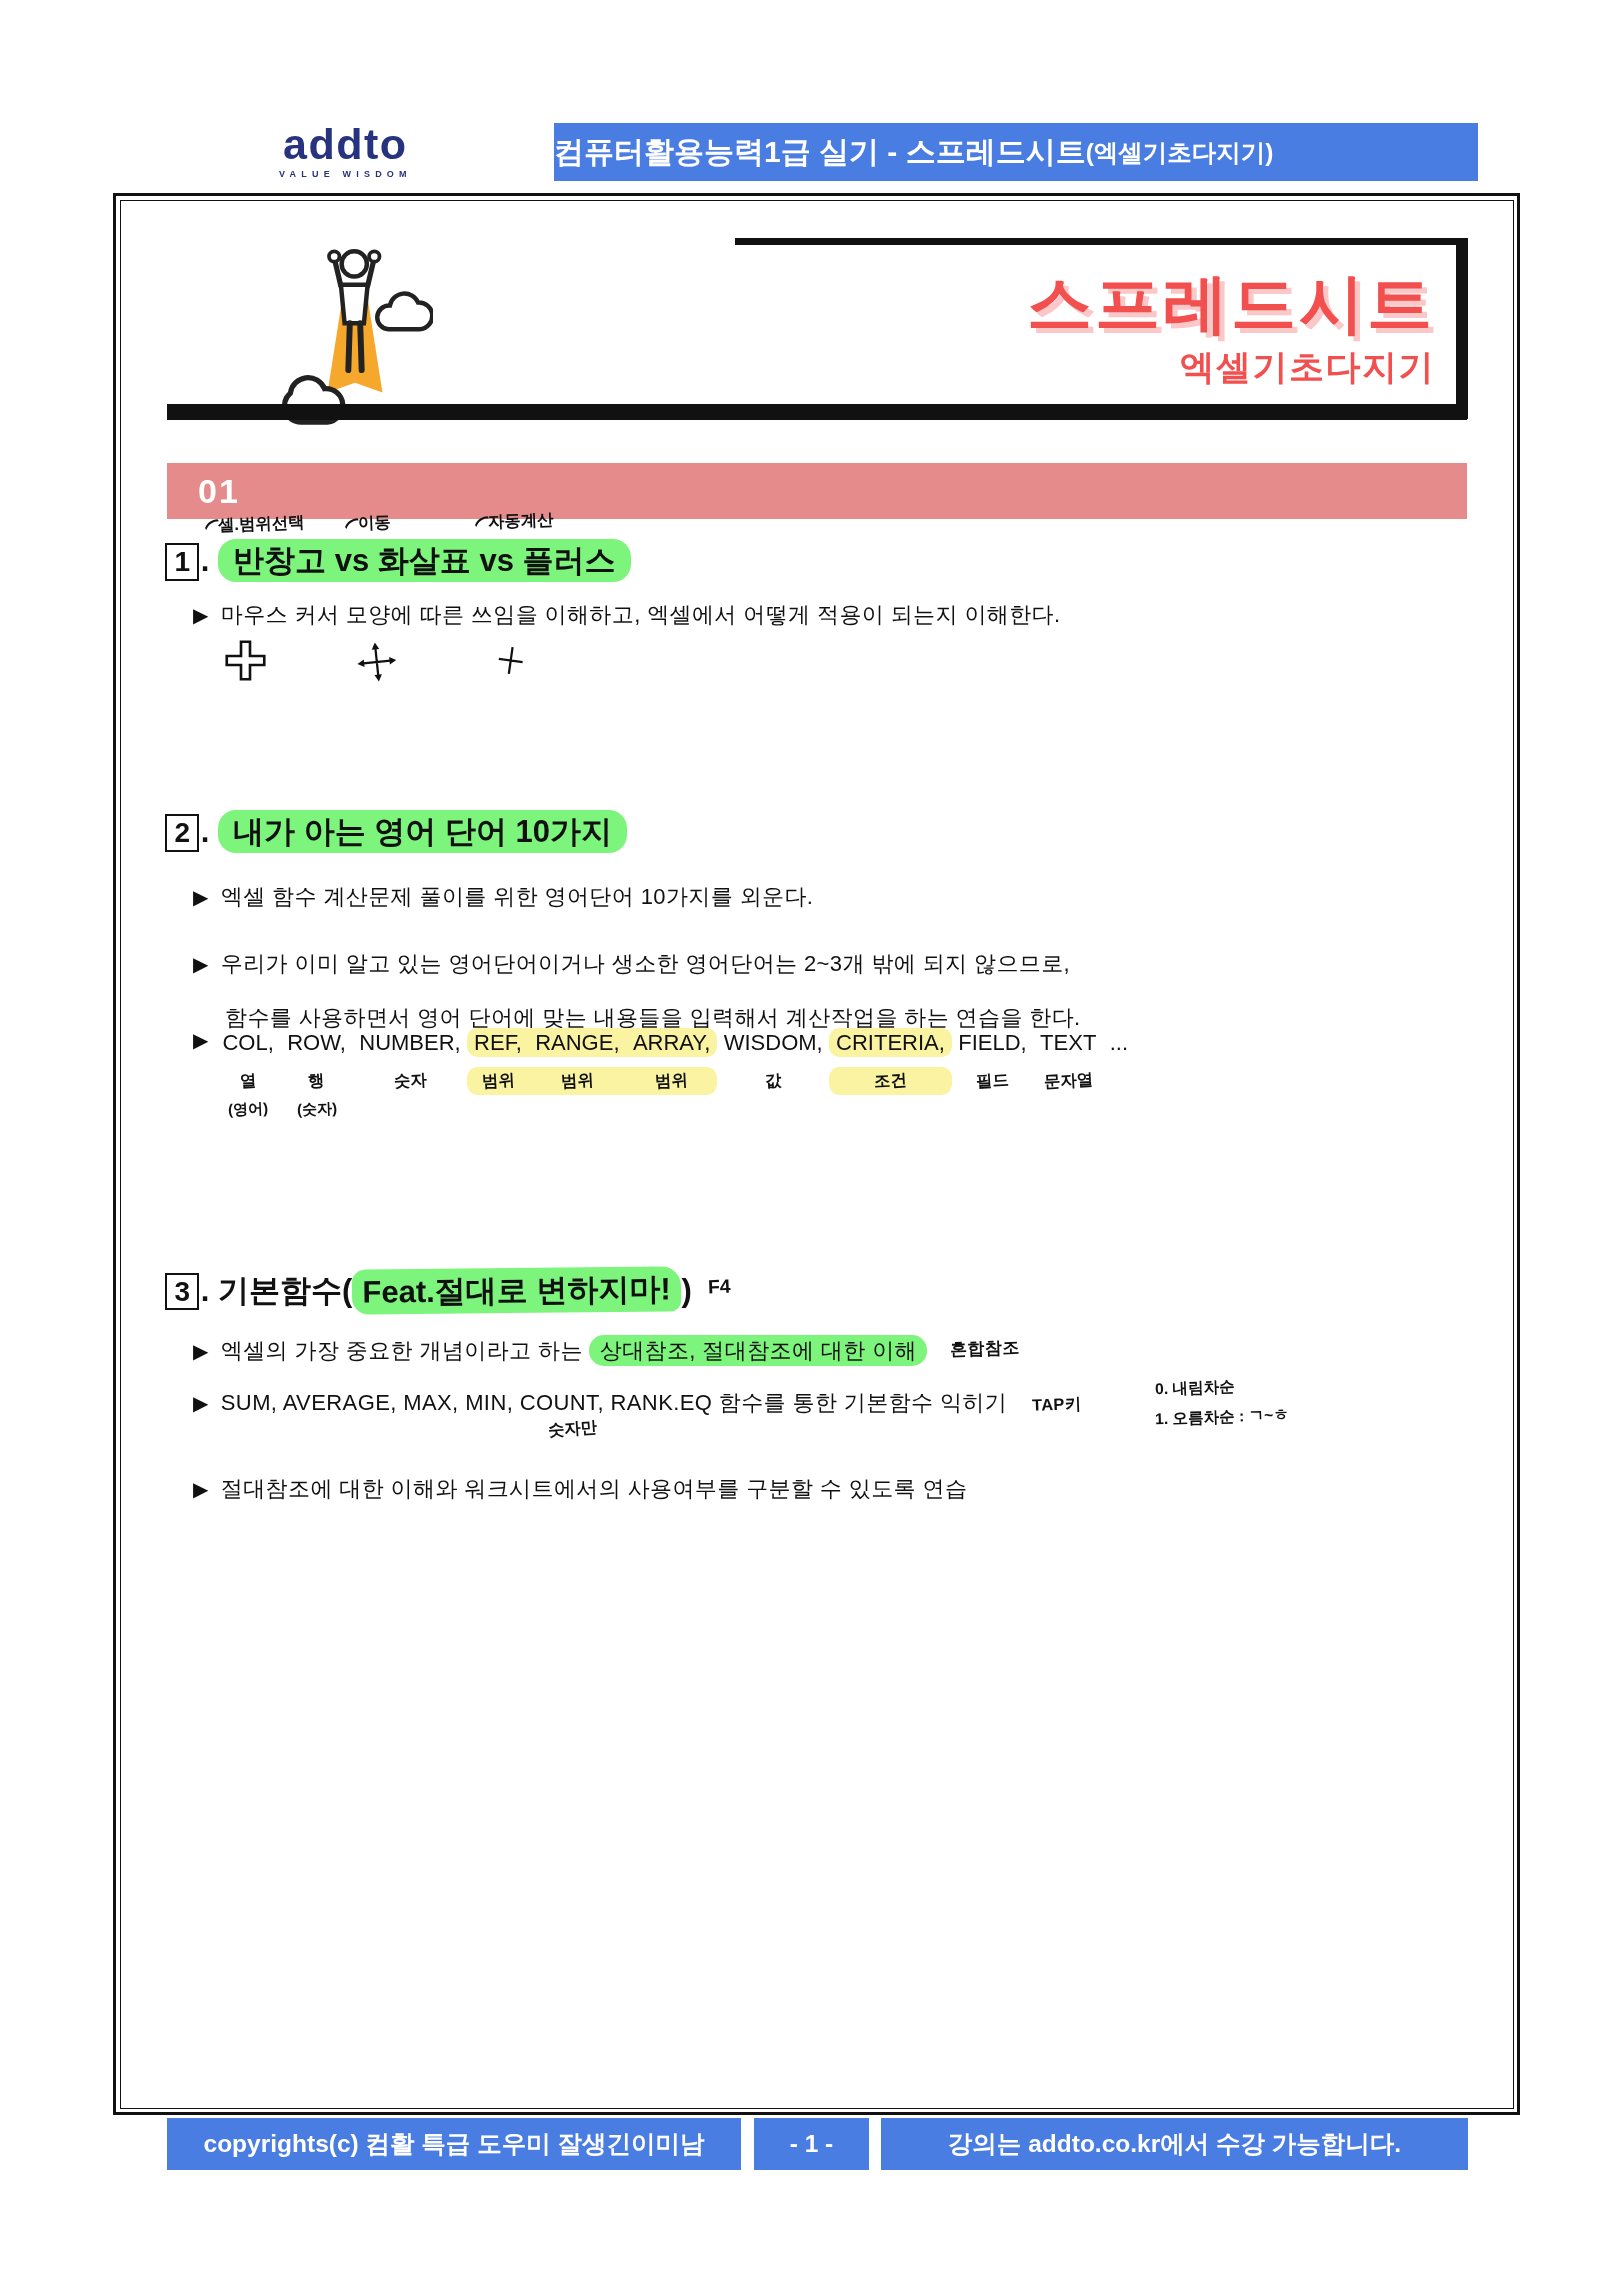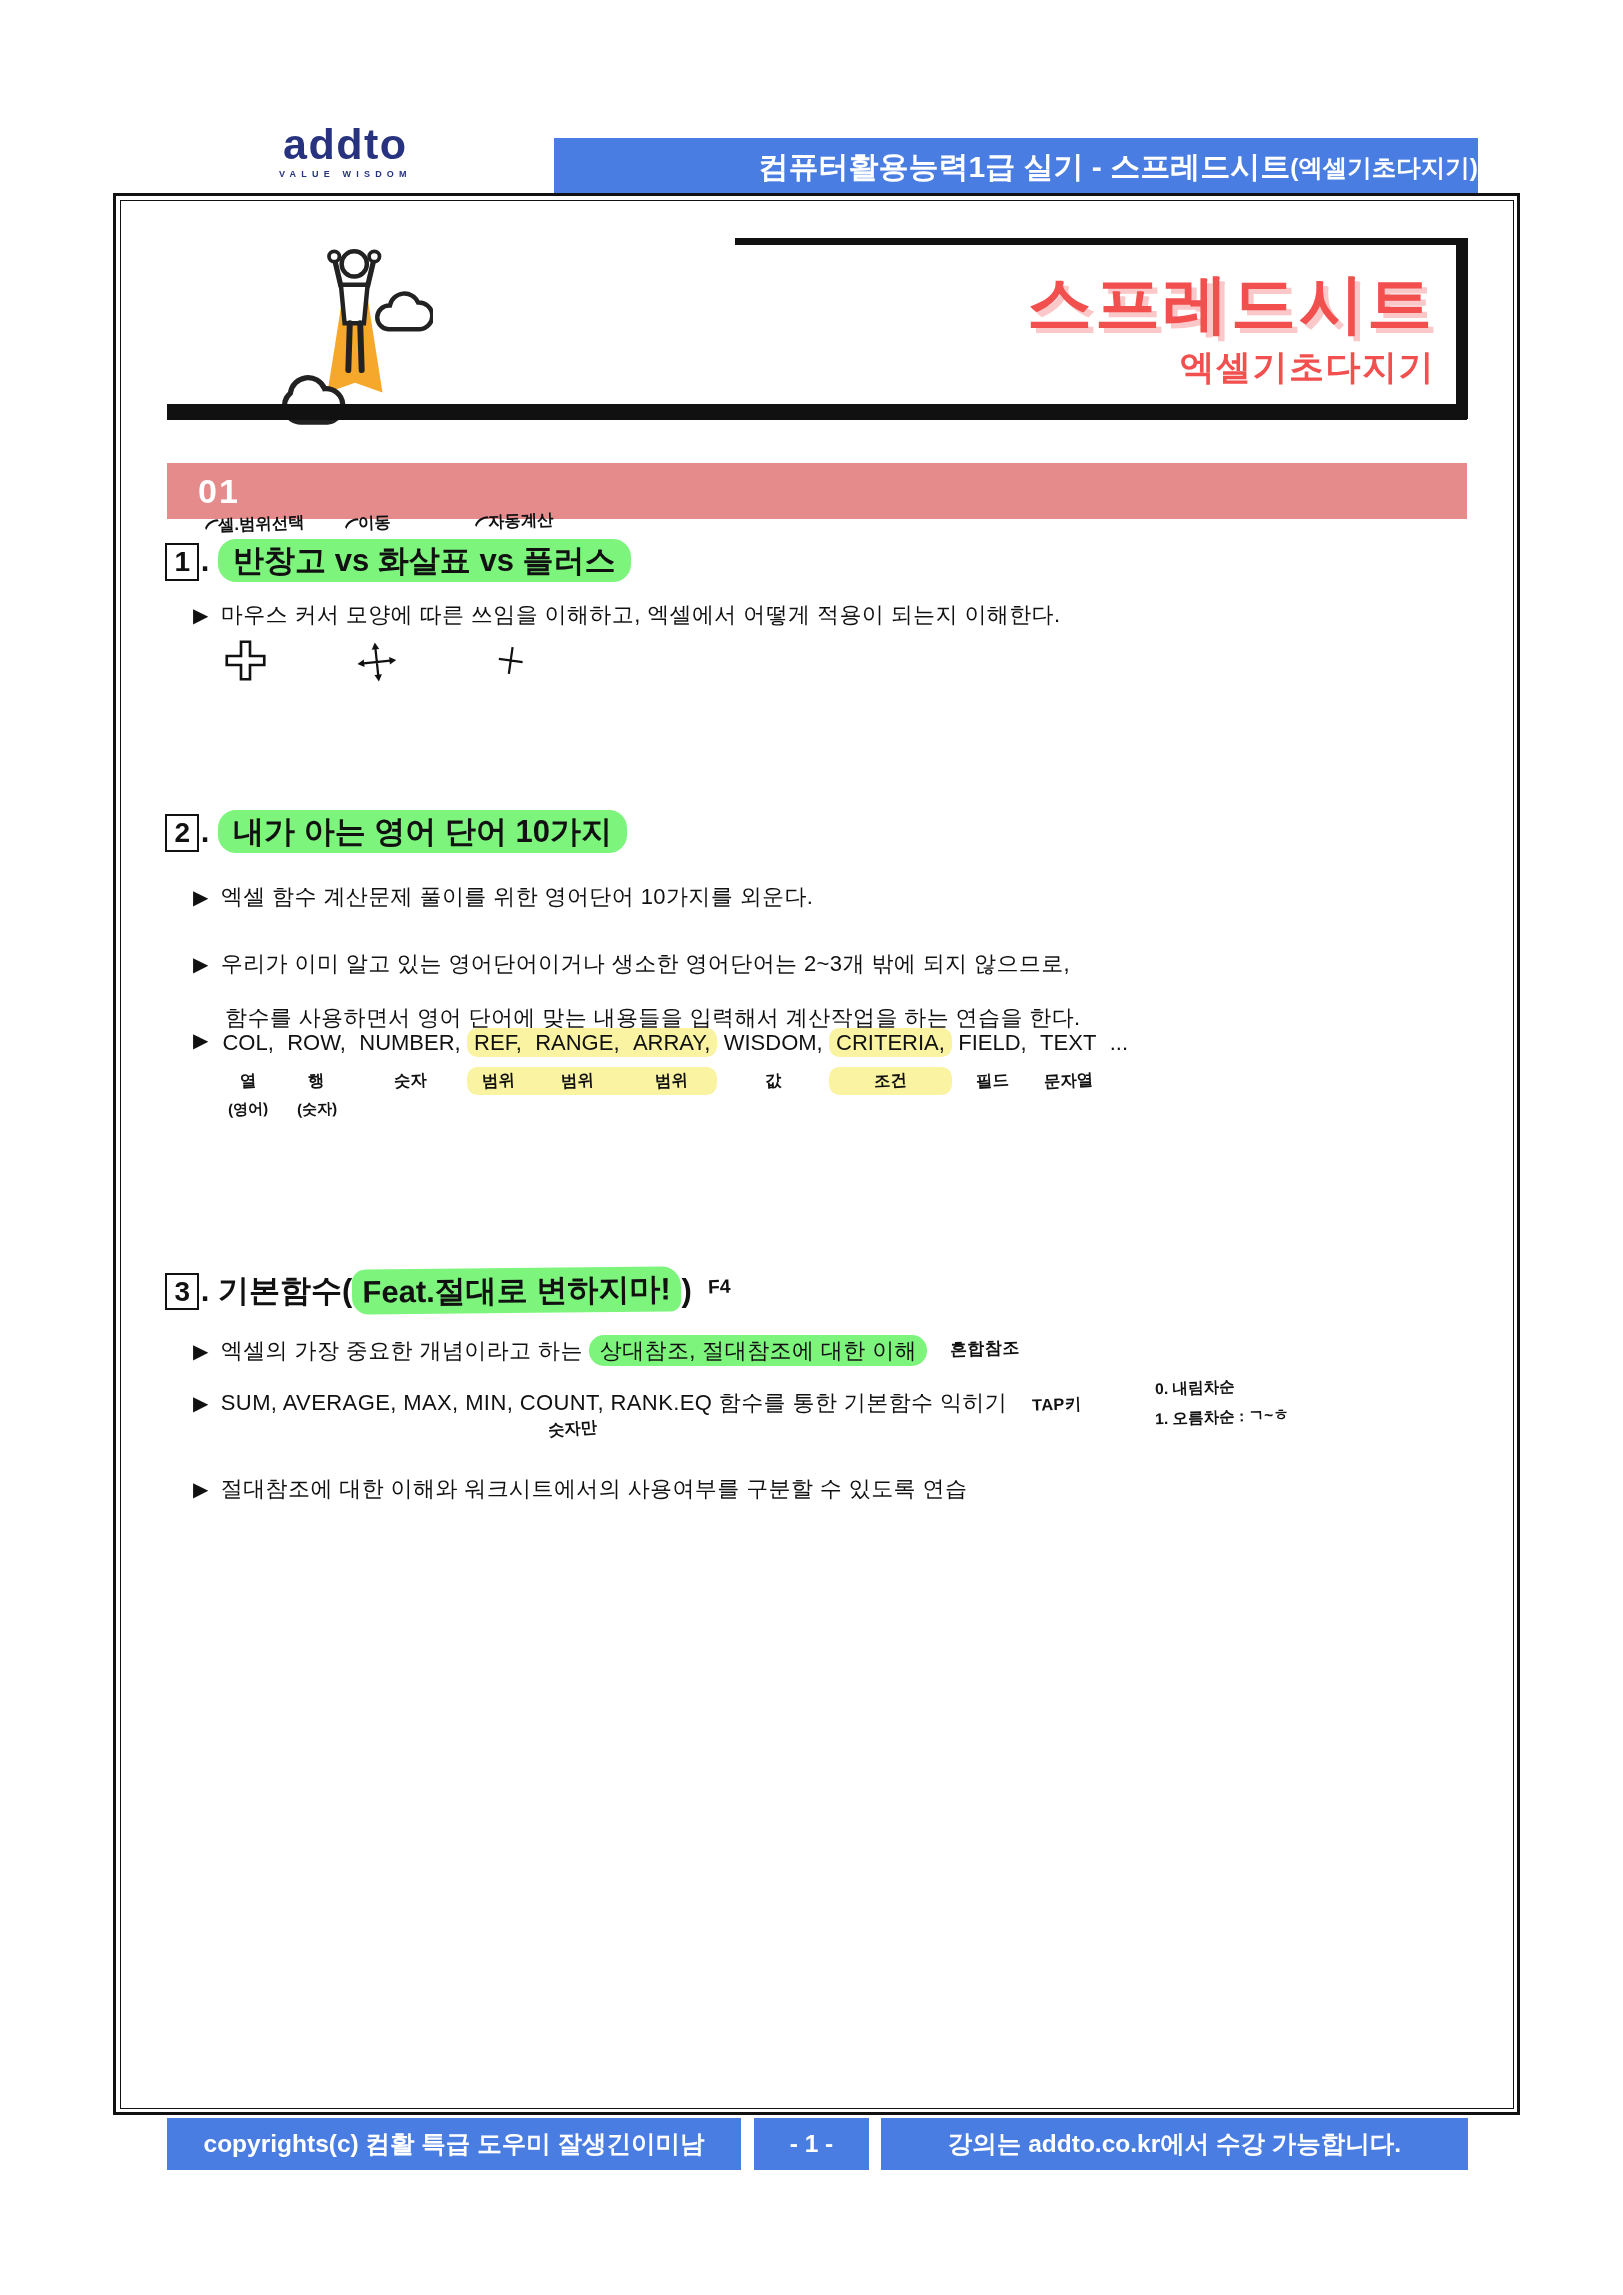--- a/index.html
+++ b/index.html
@@ -7,22 +7,22 @@
     width:1623px;height:2295px;position:relative;background:#ffffff;
     font-family:"Liberation Sans", sans-serif;color:#111;overflow:hidden;
   }
   .abs{position:absolute;}
 
   
   .logo{left:279px;top:123px;text-align:center;}
   .logo-text{font-size:43px;font-weight:bold;color:#27337f;letter-spacing:1.5px;line-height:1;}
   .logo-tagline{font-size:9px;font-weight:bold;color:#27337f;letter-spacing:5.2px;margin-top:3px;}
   .header-banner{
-    left:554px;top:138px;width:924px;height:58px;background:#4a7de2;
-    display:flex;align-items:center;justify-content:flex-end;color:#fff;font-weight:bold;
+    left:554px;top:123px;width:924px;height:58px;background:#4a7de2;
+    display:flex;align-items:center;justify-content:flex-start;color:#fff;font-weight:bold;
   }
   .header-banner .main{font-size:30px;}
   .header-banner .paren{font-size:24.5px;}
 
   
   .content-box{
     left:113px;top:193px;width:1394px;height:1909px;
     border:3.7px solid #111;padding:3.7px;box-sizing:content-box;
   }
   .content-box-inner{width:100%;height:100%;border:1.5px solid #111;box-sizing:border-box;}

